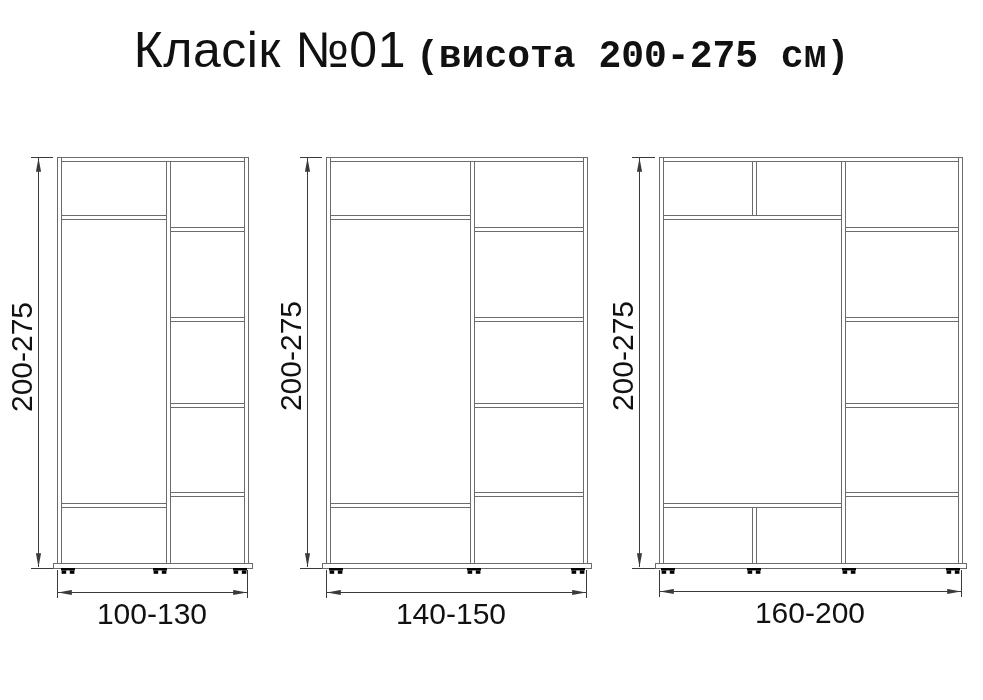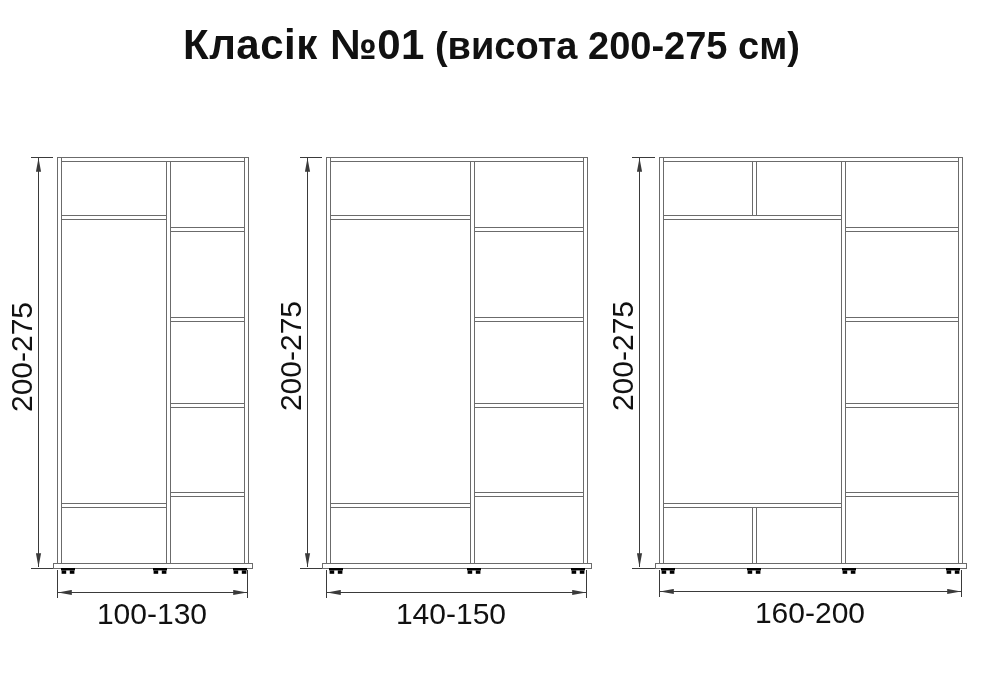--- a/index.html
+++ b/index.html
@@ -18,28 +18,29 @@
   .title {
     position: absolute;
     top: 21px;
     left: 0;
     width: 100%;
     text-align: center;
     color: #111111;
     white-space: nowrap;
   }
   .title .main {
-    font-size: 42px;
-    font-weight: 700;
+    font-size: 50px;
+    font-weight: 400;
     letter-spacing: 0.5px;
   }
   .title .suffix {
     font-size: 38px;
     font-weight: 700;
     margin-left: 10px;
+    font-family: Liberation Mono, monospace;
   }
   svg.diagram {
     position: absolute;
     left: 0;
     top: 0;
   }
   .panels rect {
     fill: #ffffff;
     stroke: #6b6b6b;
     stroke-width: 1;

